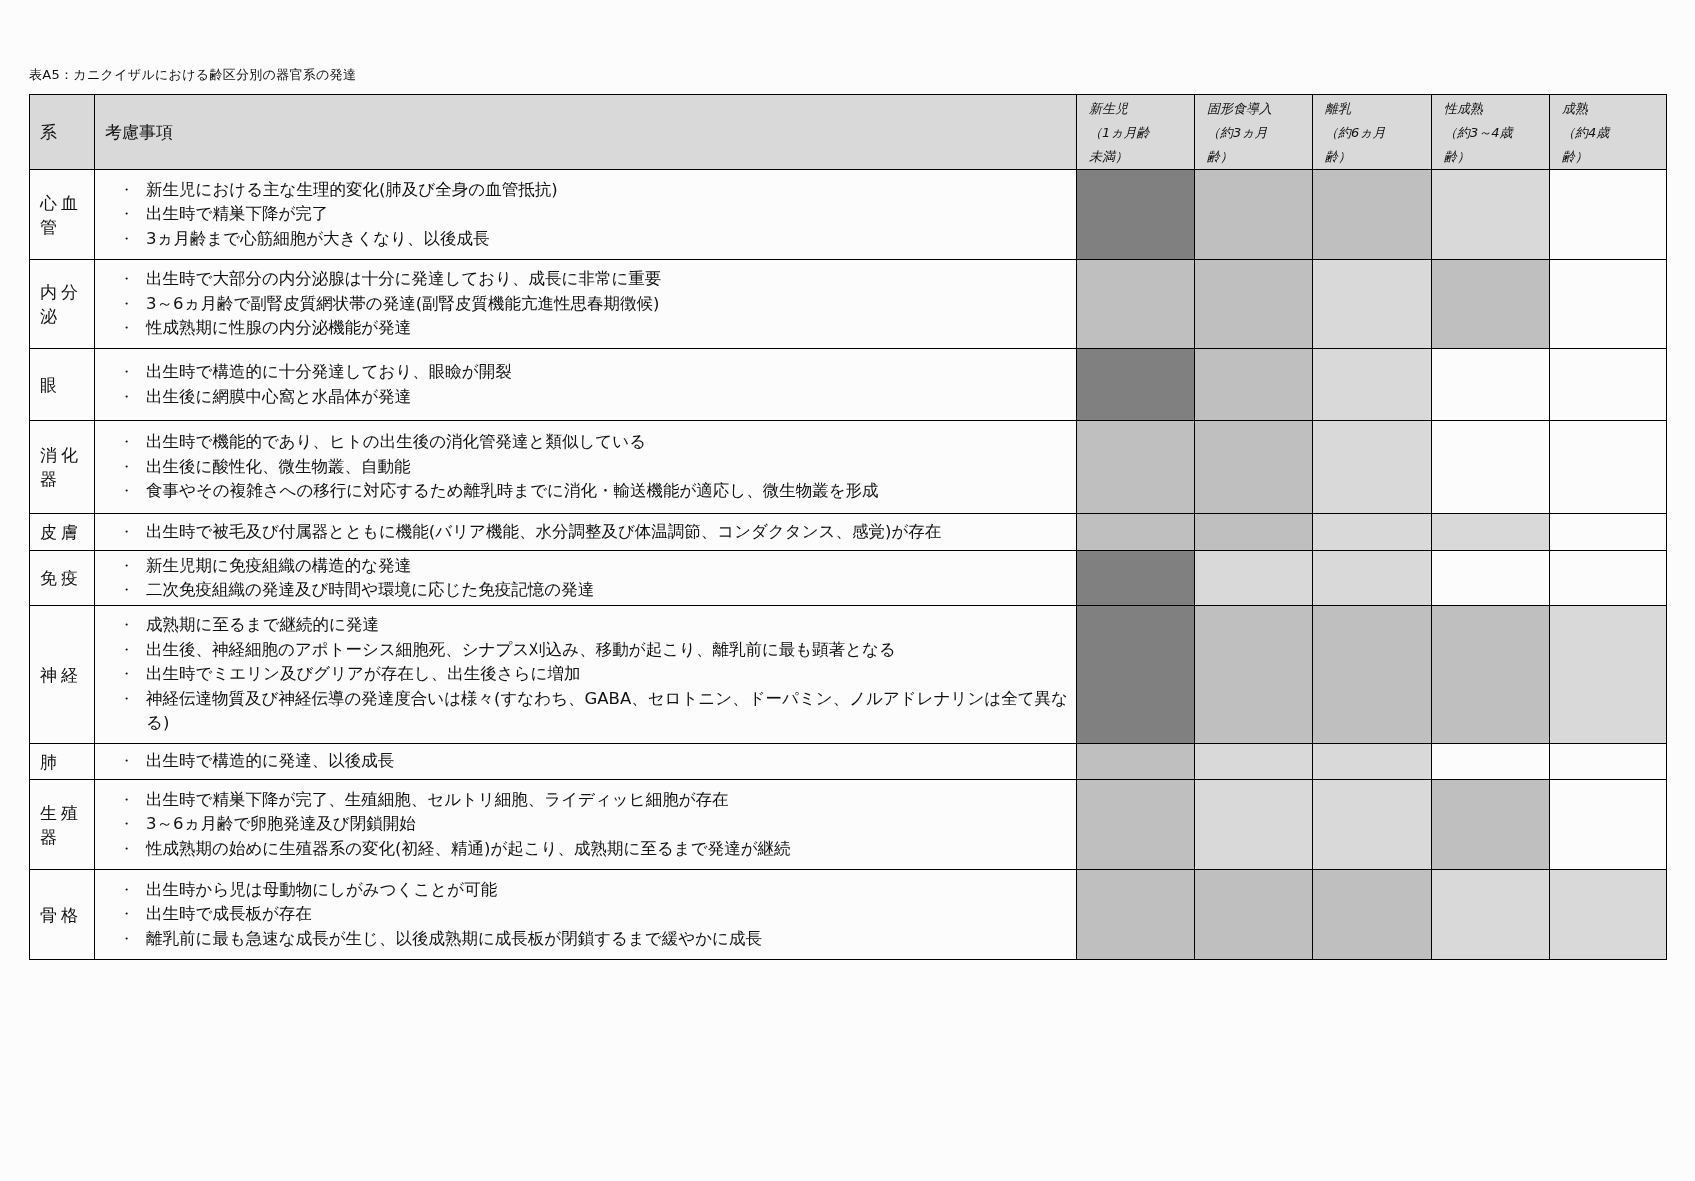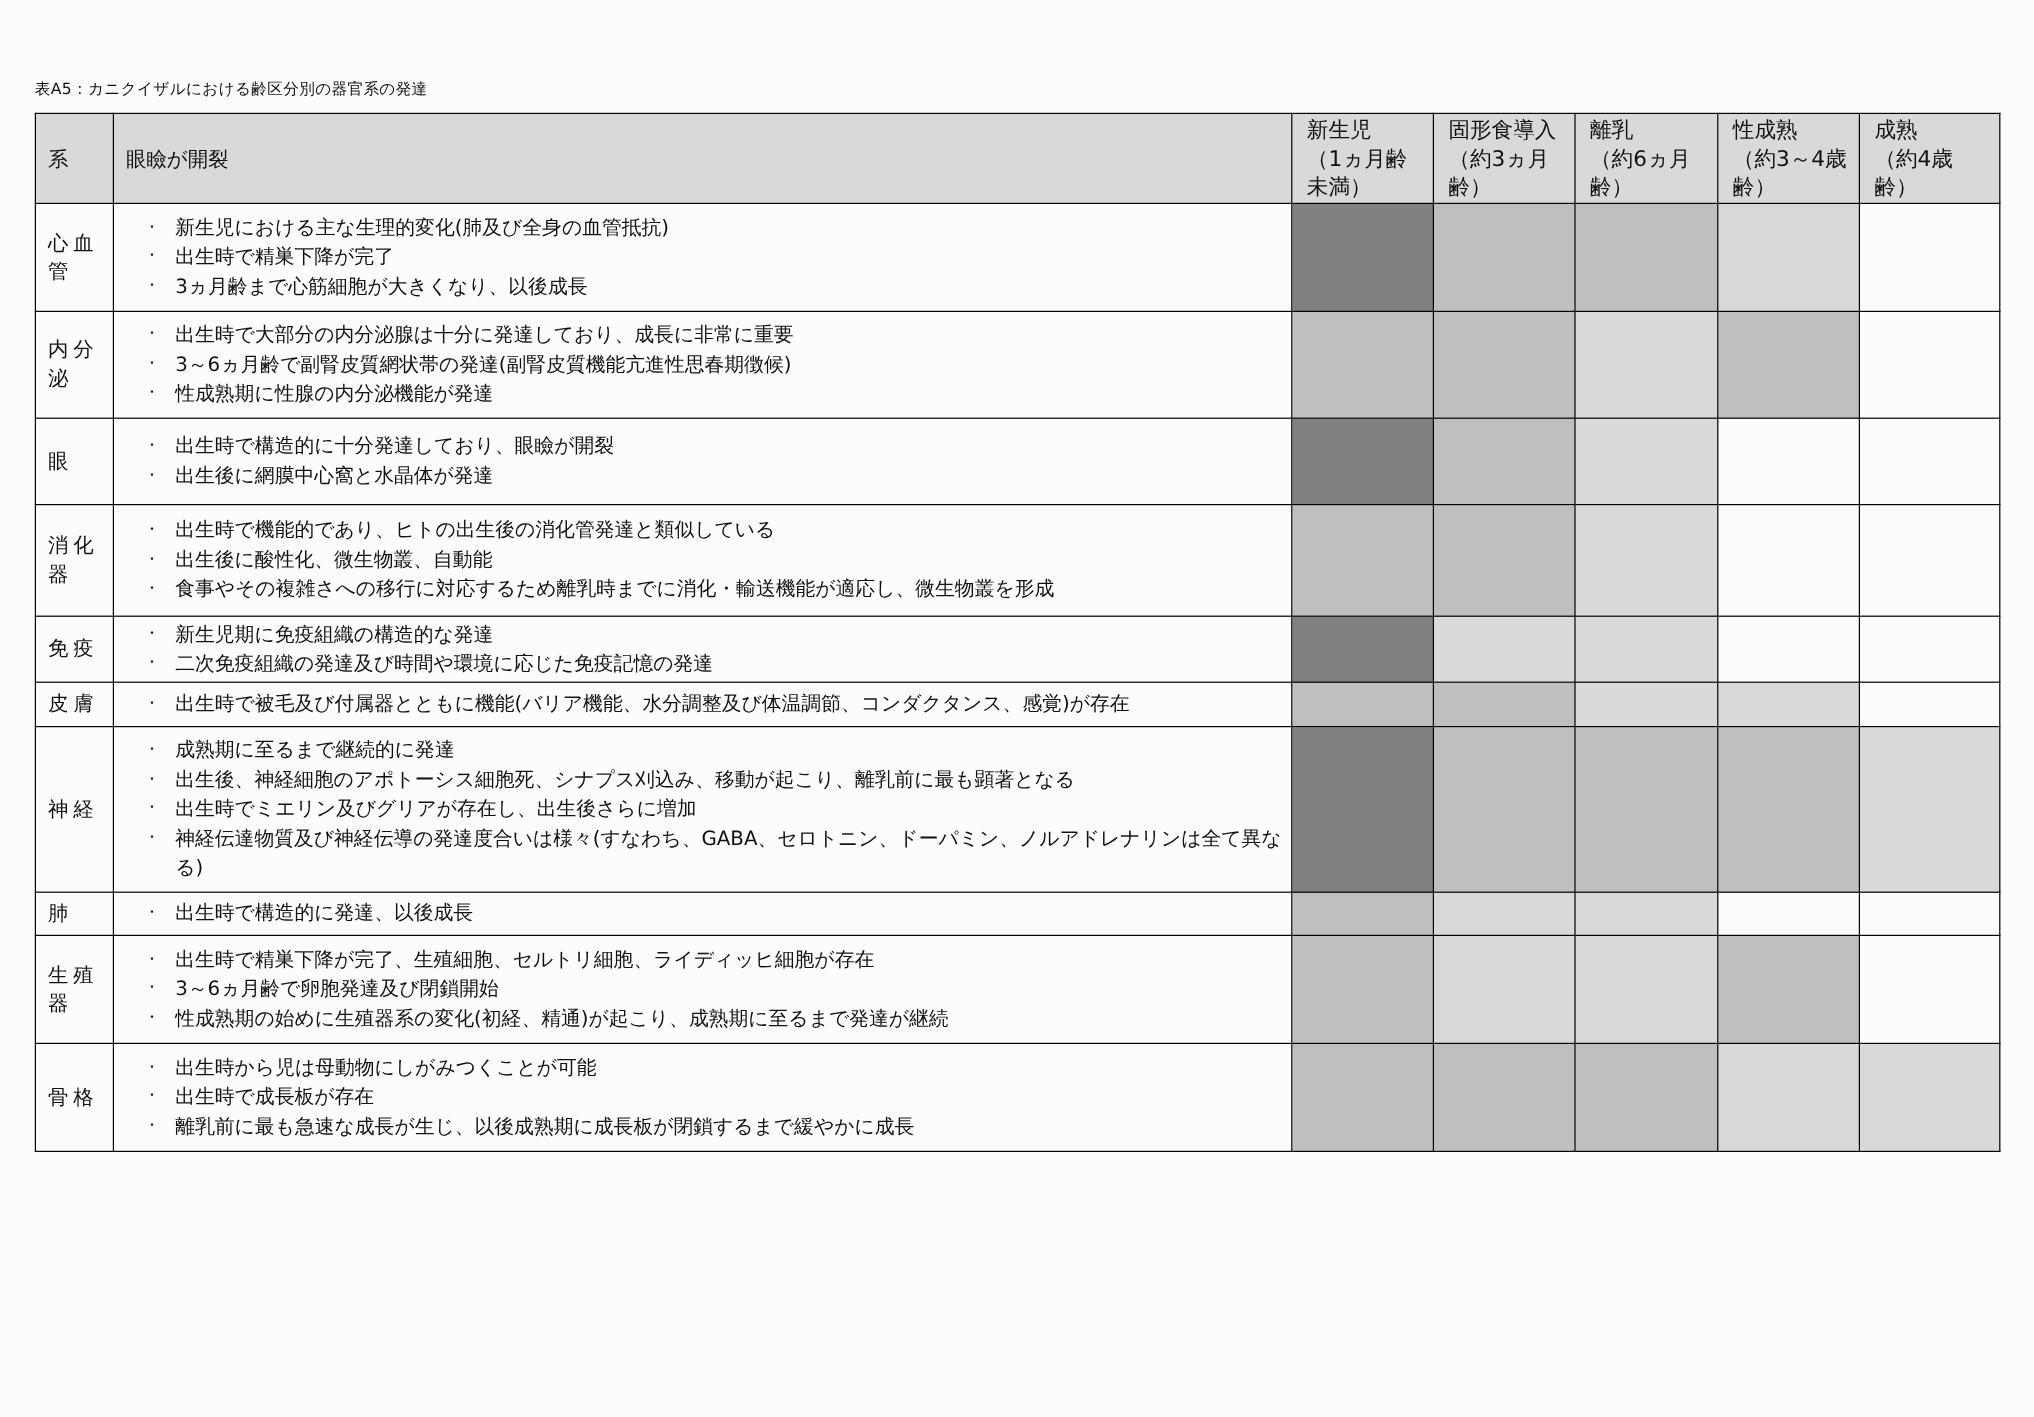--- a/index.html
+++ b/index.html
@@ -16,21 +16,21 @@
     position: absolute; left: 29px; top: 94px;
     border-collapse: collapse; table-layout: fixed;
     width: 1637px;
   }
   table.organ td, table.organ th {
     border: 1.5px solid #000; padding: 0; vertical-align: middle;
     font-weight: normal; text-align: left;
   }
   .hdr { background: #d9d9d9; }
   .hdr-sys, .hdr-con { height: 72px; font-size: 17px; padding-left: 10px !important; }
-  .hdr-age { font-size: 18px; line-height: 24px; vertical-align: top !important; padding: 2px 6px 0 12px !important; }
+  .hdr-age { font-size: 13px; line-height: 24px; vertical-align: top !important; padding: 2px 6px 0 12px !important; font-style: italic; }
   .sys { padding: 0 4px 0 10px !important; font-size: 17px; line-height: 24px; letter-spacing: 4px; }
   .con { padding: 2px 4px 2px 10px !important; }
   .con ul { list-style: none; margin: 0; padding: 0; }
   .con li {
     position: relative; padding-left: 41px; font-size: 16.5px; line-height: 24.5px;
   }
   .con li .bullet { position: absolute; left: 15px; top: 0; font-size: 13px; }
   .lvl-dark { background: #808080; }
   .lvl-mid { background: #bfbfbf; }
   .lvl-light { background: #d9d9d9; }
@@ -47,21 +47,21 @@
     <col style="width:982px">
     <col style="width:118px">
     <col style="width:118px">
     <col style="width:119px">
     <col style="width:118px">
     <col style="width:117px">
   </colgroup>
   <thead>
     <tr>
       <th class="hdr hdr-sys">系</th>
-      <th class="hdr hdr-con">眼瞼が開裂</th>
+      <th class="hdr hdr-con">考慮事項</th>
       <th class="hdr hdr-age">
         <div>新生児</div>
         <div>（1ヵ月齢</div>
         <div>未満）</div>
       </th>
       <th class="hdr hdr-age">
         <div>固形食導入</div>
         <div>（約3ヵ月</div>
         <div>齢）</div>
       </th>
@@ -135,45 +135,45 @@
             <li><span class="bullet">・</span><span>出生後に酸性化、微生物叢、自動能</span></li>
             <li><span class="bullet">・</span><span>食事やその複雑さへの移行に対応するため離乳時までに消化・輸送機能が適応し、微生物叢を形成</span></li>
           </ul>
         </td>
         <td class="lvl-mid"></td>
         <td class="lvl-mid"></td>
         <td class="lvl-light"></td>
         <td class="lvl-none"></td>
         <td class="lvl-none"></td>
       </tr>
+      <tr style="height: 37px;">
+        <td class="sys">皮膚</td>
+        <td class="con">
+          <ul>
+            <li><span class="bullet">・</span><span>出生時で被毛及び付属器とともに機能(バリア機能、水分調整及び体温調節、コンダクタンス、感覚)が存在</span></li>
+          </ul>
+        </td>
+        <td class="lvl-mid"></td>
+        <td class="lvl-mid"></td>
+        <td class="lvl-light"></td>
+        <td class="lvl-light"></td>
+        <td class="lvl-none"></td>
+      </tr>
       <tr style="height: 55px;">
         <td class="sys">免疫</td>
         <td class="con">
           <ul>
             <li><span class="bullet">・</span><span>新生児期に免疫組織の構造的な発達</span></li>
             <li><span class="bullet">・</span><span>二次免疫組織の発達及び時間や環境に応じた免疫記憶の発達</span></li>
           </ul>
         </td>
         <td class="lvl-dark"></td>
         <td class="lvl-light"></td>
         <td class="lvl-light"></td>
         <td class="lvl-none"></td>
-        <td class="lvl-none"></td>
-      </tr>
-      <tr style="height: 37px;">
-        <td class="sys">皮膚</td>
-        <td class="con">
-          <ul>
-            <li><span class="bullet">・</span><span>出生時で被毛及び付属器とともに機能(バリア機能、水分調整及び体温調節、コンダクタンス、感覚)が存在</span></li>
-          </ul>
-        </td>
-        <td class="lvl-mid"></td>
-        <td class="lvl-mid"></td>
-        <td class="lvl-light"></td>
-        <td class="lvl-light"></td>
         <td class="lvl-none"></td>
       </tr>
       <tr style="height: 138px;">
         <td class="sys">神経</td>
         <td class="con">
           <ul>
             <li><span class="bullet">・</span><span>成熟期に至るまで継続的に発達</span></li>
             <li><span class="bullet">・</span><span>出生後、神経細胞のアポトーシス細胞死、シナプス刈込み、移動が起こり、離乳前に最も顕著となる</span></li>
             <li><span class="bullet">・</span><span>出生時でミエリン及びグリアが存在し、出生後さらに増加</span></li>
             <li><span class="bullet">・</span><span>神経伝達物質及び神経伝導の発達度合いは様々(すなわち、GABA、セロトニン、ドーパミン、ノルアドレナリンは全て異なる)</span></li>

